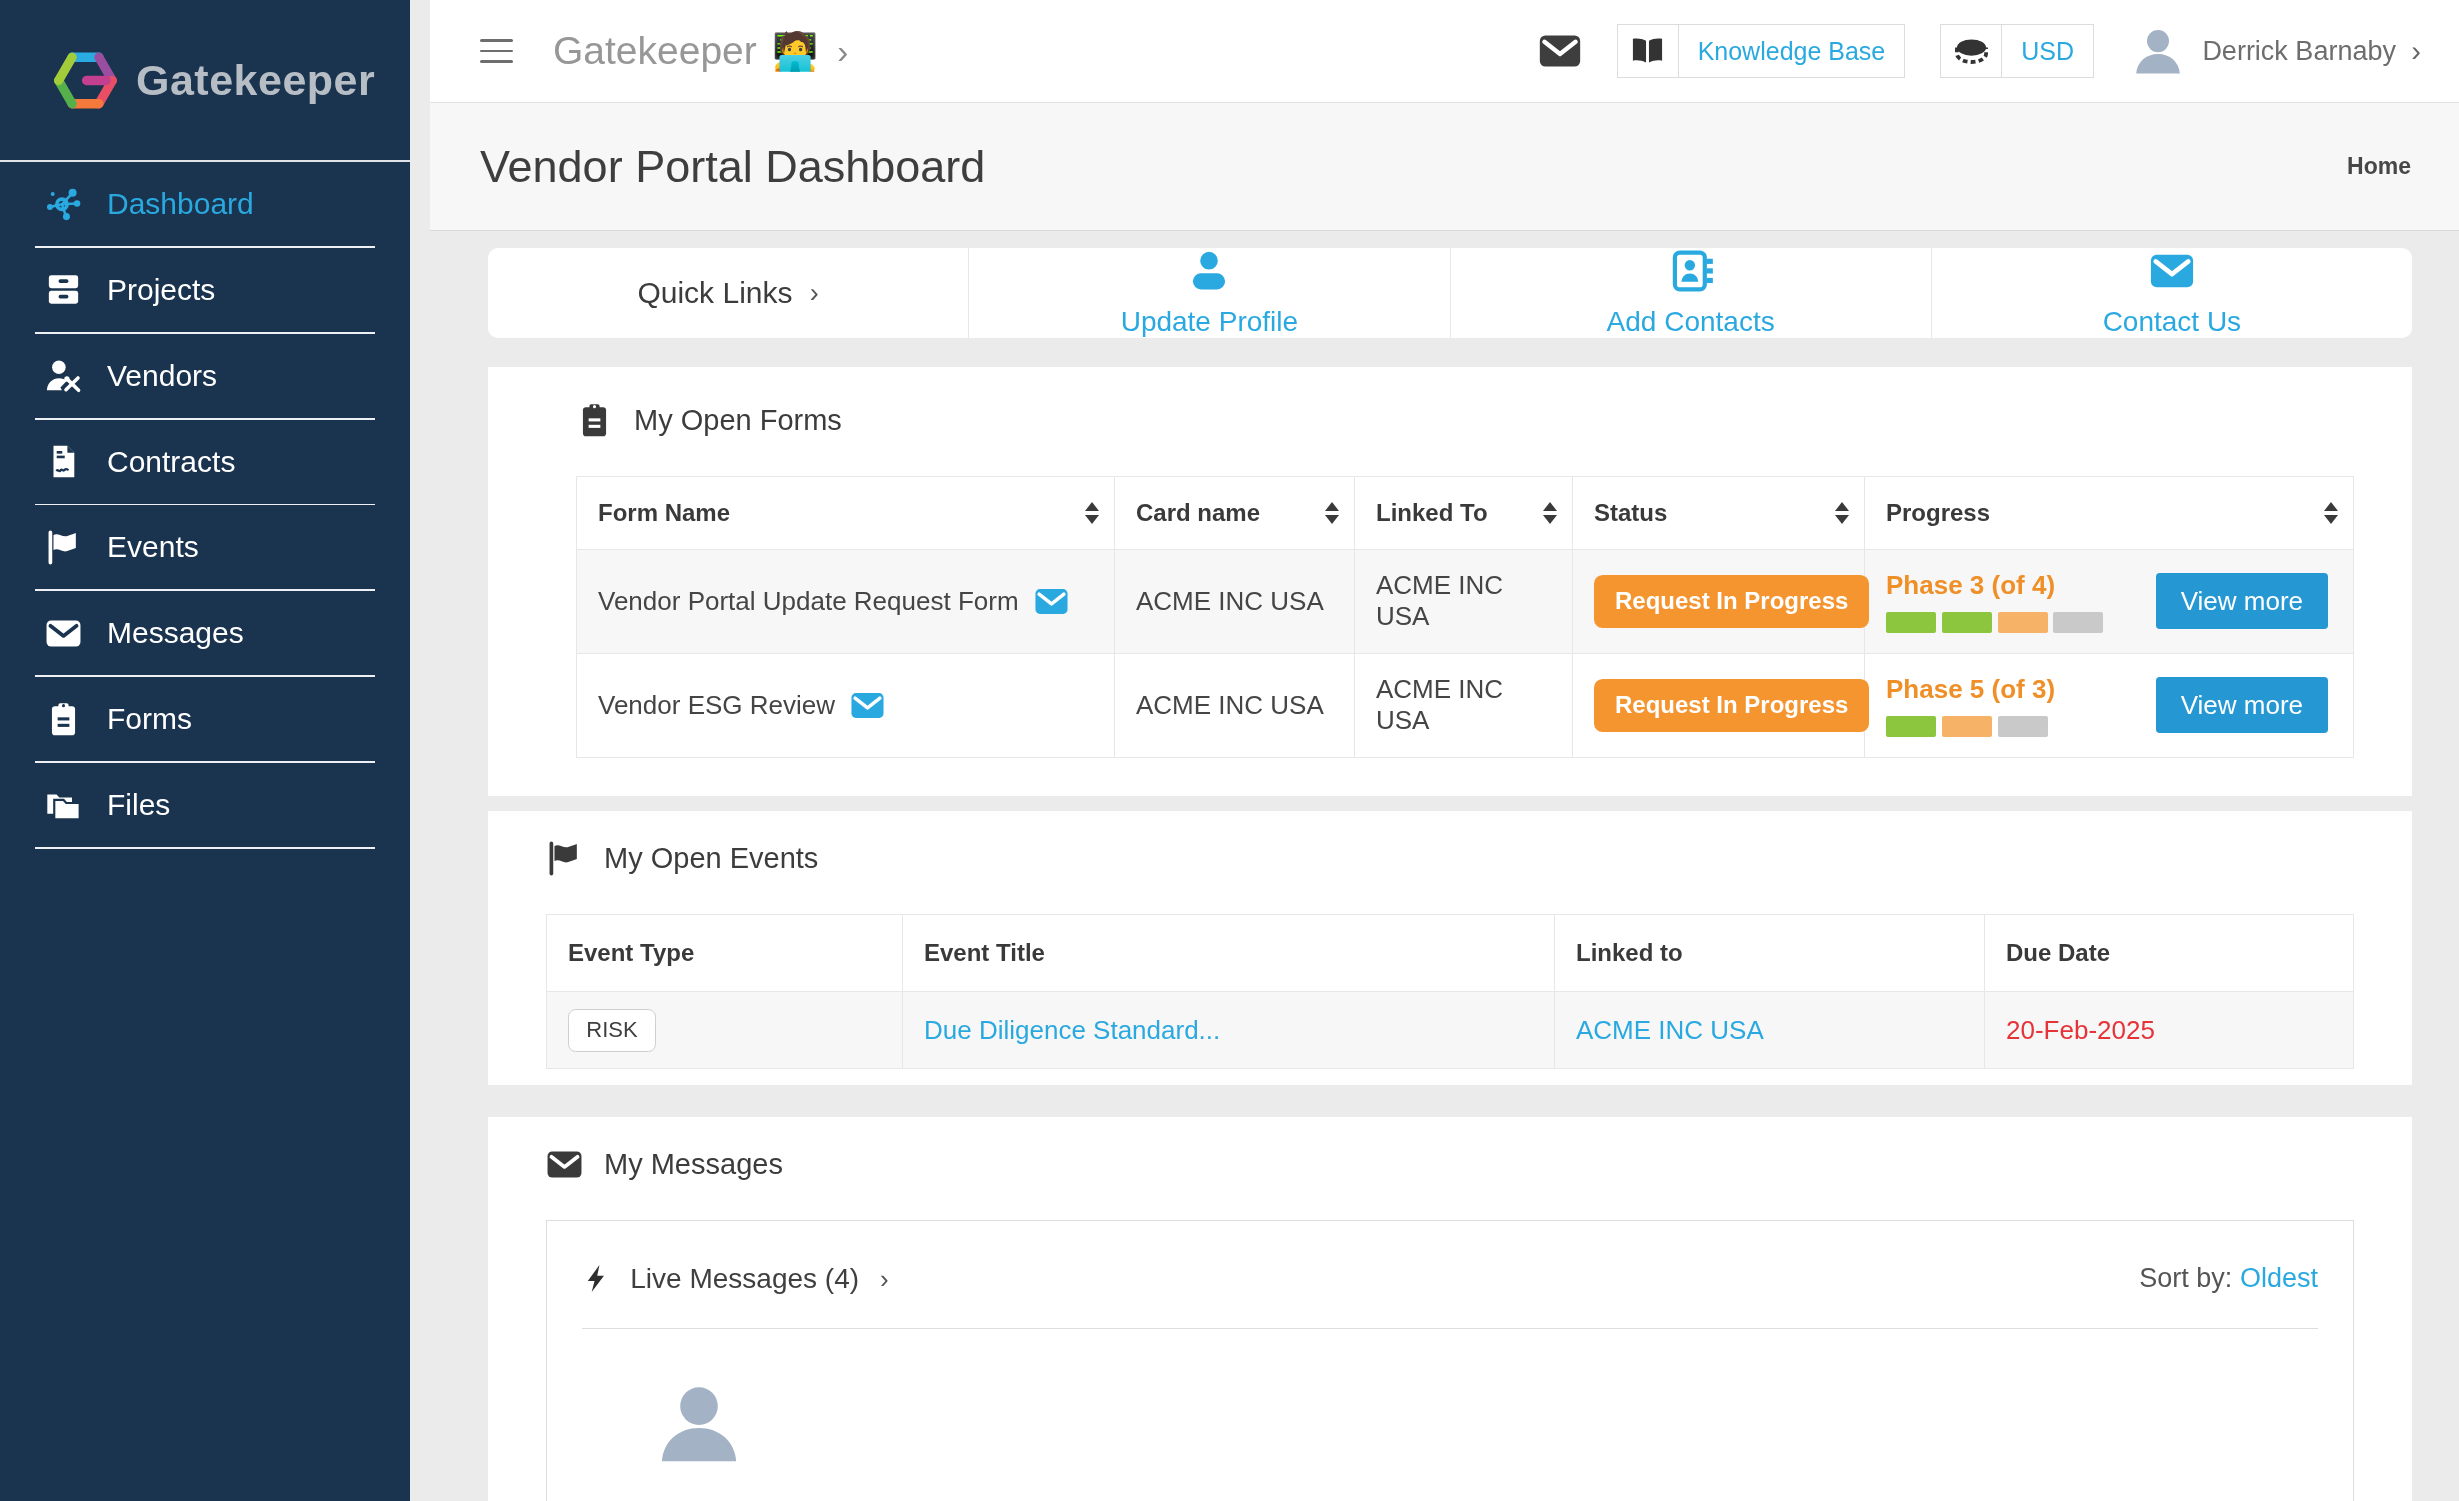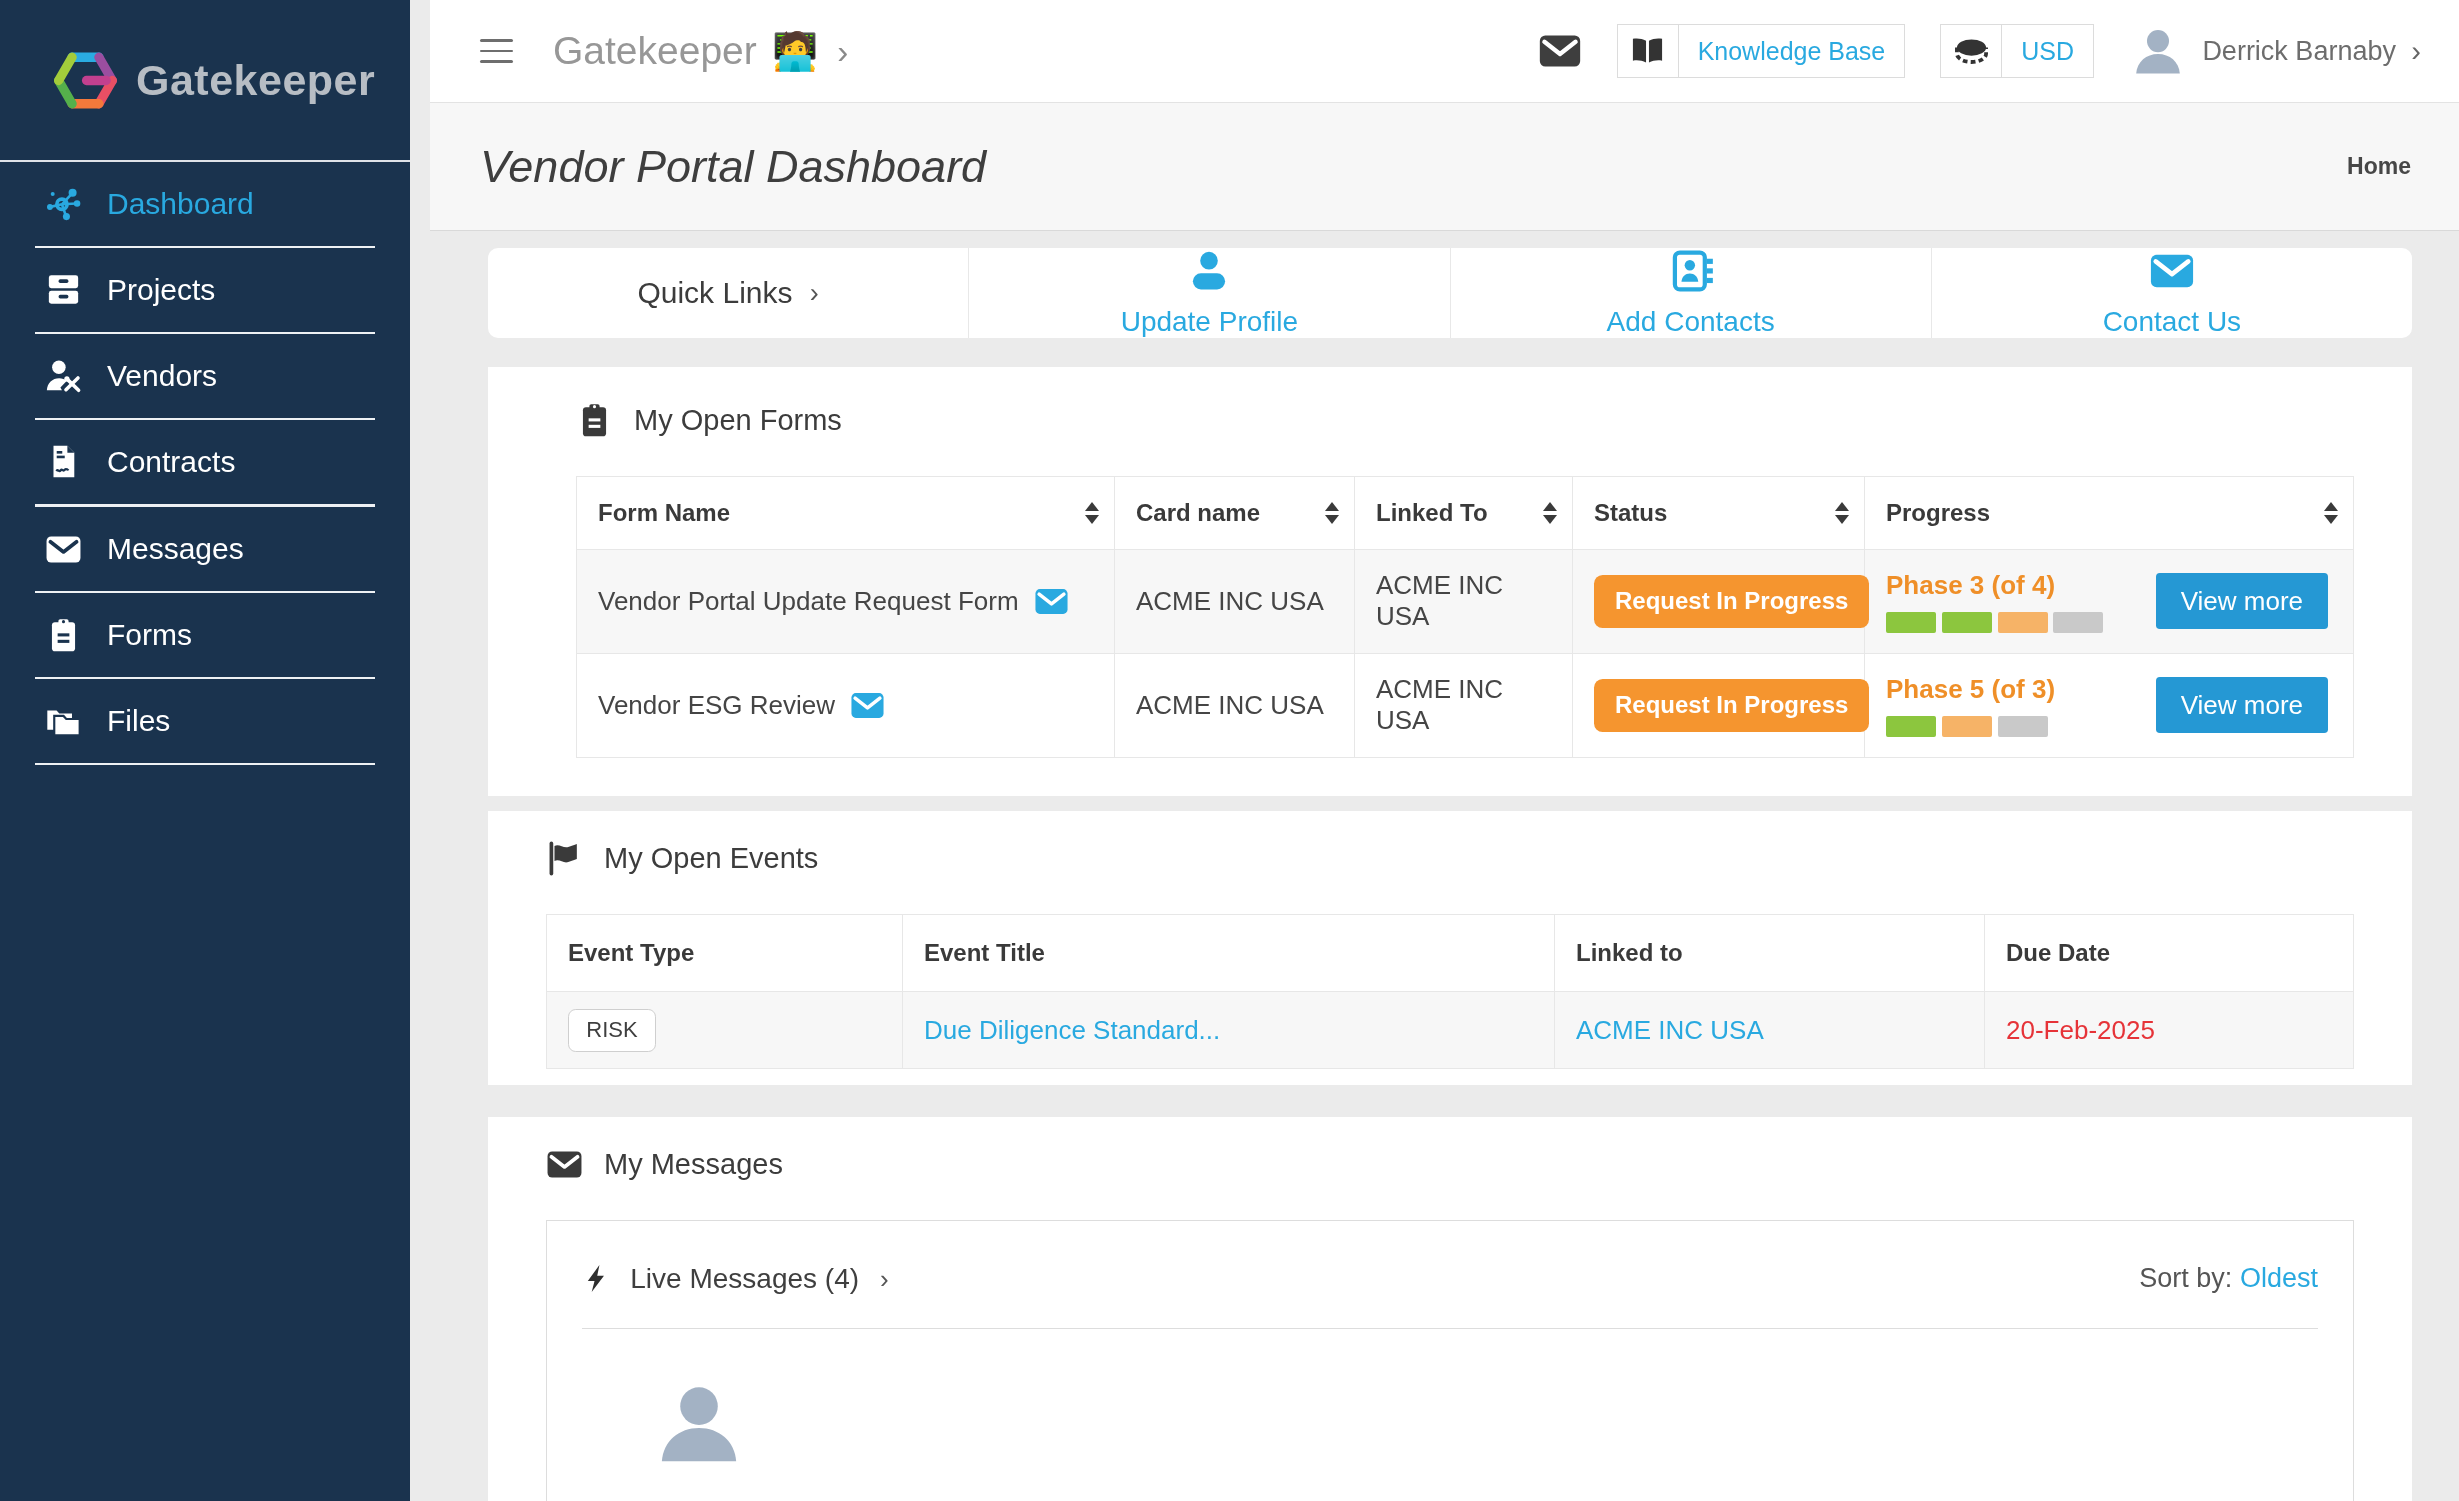--- a/index.html
+++ b/index.html
@@ -46,21 +46,21 @@
   .tb-envelope{width:44px;height:44px;color:#3e3e3e;}
   .tb-box{display:flex;align-items:stretch;border:1px solid #dcdcdc;background:#fff;height:54px;margin-left:35px;}
   .tb-box .icon-cell{width:61px;display:flex;align-items:center;justify-content:center;border-right:1px solid #dcdcdc;color:#333;}
   .tb-box .icon-cell svg{width:35px;height:35px;}
   .tb-box .text-cell{display:flex;align-items:center;padding:0 19px;font-size:25px;color:var(--accent_cyan);cursor:pointer;}
   .tb-avatar{width:54px;height:54px;color:#a3b2c4;margin-left:37px;}
   .tb-user{font-size:27px;color:#6d6d6d;margin-left:17.3px;}
   .topbar-right .chev{margin-left:15.4px;font-size:29px;color:#666;}
 
   .titlebar{height:128px;background:#f7f7f7;border-bottom:1.9px solid #d9d9d9;display:flex;align-items:center;padding:0 48px 0 50px;}
-  .page-title{font-size:45px;font-weight:400;color:#3e3e3e;font-style:italic;}
+  .page-title{font-size:45px;font-weight:400;color:#3e3e3e;}
   .breadcrumb{margin-left:auto;font-size:23px;font-weight:700;color:#474747;}
 
   .content{flex:1;background:#ebebeb;padding:17.3px 47px 0 58px;overflow:hidden;display:flex;flex-direction:column;}
 
   
   .quick-card{background:#fff;height:150px;display:flex;border-radius:10px;}
   .ql-cell{flex:1;display:flex;align-items:center;justify-content:center;}
   .ql-cell + .ql-cell{border-left:1px solid #e8e8e8;}
   .ql-title-cell{font-size:30px;color:#3c3c3c;display:flex;align-items:center;cursor:pointer;}
   .ql-title-cell .chev{margin-left:17.3px;font-size:27px;color:#555;}
@@ -197,20 +197,29 @@
             <path d="M14.5 1.8l4.5 4.5h-4.5z" fill="#1a334e"></path>
             <rect x="7.6" y="5.2" width="3.6" height="1.7" fill="#1a334e"></rect>
             <rect x="7.6" y="8.2" width="5.2" height="1.7" fill="#1a334e"></rect>
             <path d="M7.4 18.2c1.1-1.6 1.6 1 2.7-.4s1.6 1 2.7-.4 1.4.6 2.4-.5" fill="none" stroke="#1a334e" stroke-width="1.5"></path>
           </svg>
         </span>
         <span class="nlabel">Contracts</span>
       </div>
       <div class="nav-divider"></div>
 
+      <div class="nav-item">
+        <span class="nicon">
+          <svg viewBox="0 0 24 24" fill="currentColor">
+            <path d="M3.5 2.2v19.6" stroke="currentColor" stroke-width="2.4" stroke-linecap="round"></path>
+            <path d="M5.5 3.9c2.8-1.7 5.5 1.4 8.4.8 2.2-.5 3.5-1.3 6.1-2.1v9.8c-2.6.8-3.9 1.6-6.1 2.1-2.9.6-5.6-2.5-8.4-.8z"></path>
+          </svg>
+        </span>
+        <span class="nlabel">Events</span>
+      </div>
       <div class="nav-divider"></div>
 
       <div class="nav-item">
         <span class="nicon">
           <svg viewBox="0 0 24 24" fill="currentColor">
             <rect x="1" y="3.5" width="22" height="17" rx="3"></rect>
             <path d="M3.5 7l8.5 6.6L20.5 7" fill="none" stroke="#1a334e" stroke-width="2.4" stroke-linecap="round" stroke-linejoin="round"></path>
           </svg>
         </span>
         <span class="nlabel">Messages</span>

